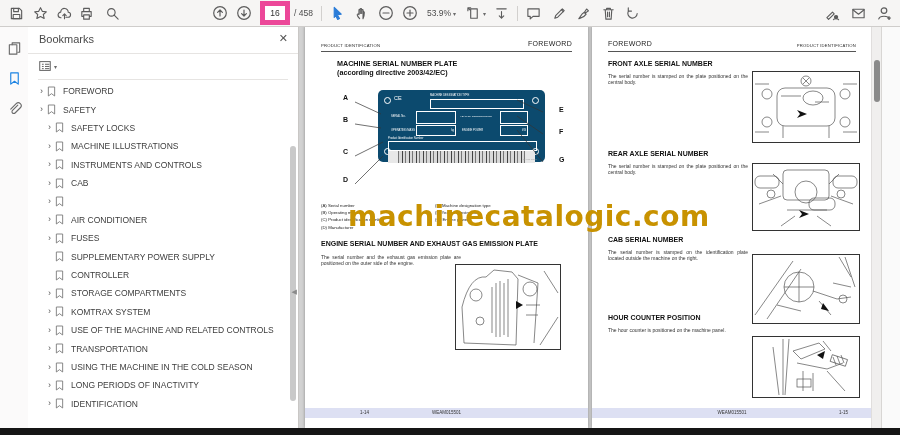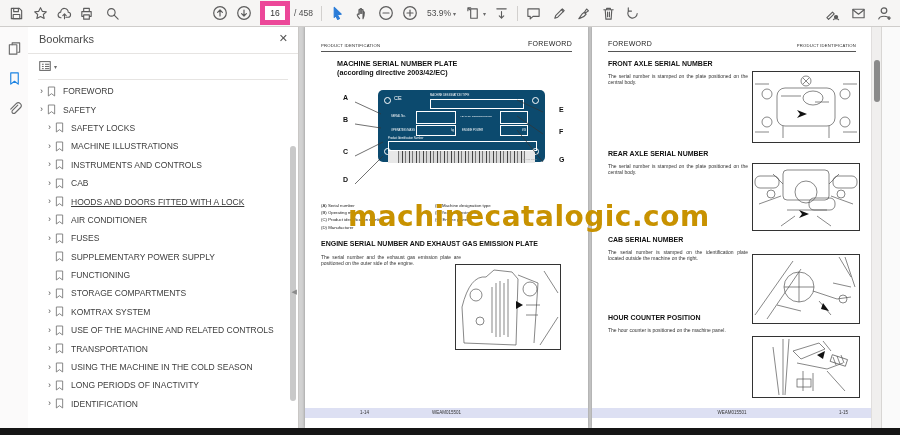--- a/index.html
+++ b/index.html
@@ -315,21 +315,20 @@
     </span>
     <span class="bm-label">CAB</span>
   </div>
       <div class="bm-row" style="padding-left: 16px;">
     <span class="chev">›</span>
     <span class="bm-ico">
       <svg width="9" height="11" viewBox="0 0 10 12">
             <path d="M1.5 1h7v10l-3.5-2.6L1.5 11z"></path>
           </svg>
     </span>
-    <span class="bm-label current">HOODS AND DOORS FITTED WITH A LOCK</span>
   </div>
       <div class="bm-row" style="padding-left: 16px;">
     <span class="chev">›</span>
     <span class="bm-ico">
       <svg width="9" height="11" viewBox="0 0 10 12">
             <path d="M1.5 1h7v10l-3.5-2.6L1.5 11z"></path>
           </svg>
     </span>
     <span class="bm-label">AIR CONDITIONER</span>
   </div>
@@ -351,21 +350,21 @@
     </span>
     <span class="bm-label">SUPPLEMENTARY POWER SUPPLY</span>
   </div>
       <div class="bm-row" style="padding-left: 16px;">
     <span class="chev"></span>
     <span class="bm-ico">
       <svg width="9" height="11" viewBox="0 0 10 12">
             <path d="M1.5 1h7v10l-3.5-2.6L1.5 11z"></path>
           </svg>
     </span>
-    <span class="bm-label">FUNCTIONING</span>
+    <span class="bm-label">CONTROLLER</span>
   </div>
       <div class="bm-row" style="padding-left: 16px;">
     <span class="chev">›</span>
     <span class="bm-ico">
       <svg width="9" height="11" viewBox="0 0 10 12">
             <path d="M1.5 1h7v10l-3.5-2.6L1.5 11z"></path>
           </svg>
     </span>
     <span class="bm-label">STORAGE COMPARTMENTS</span>
   </div>

